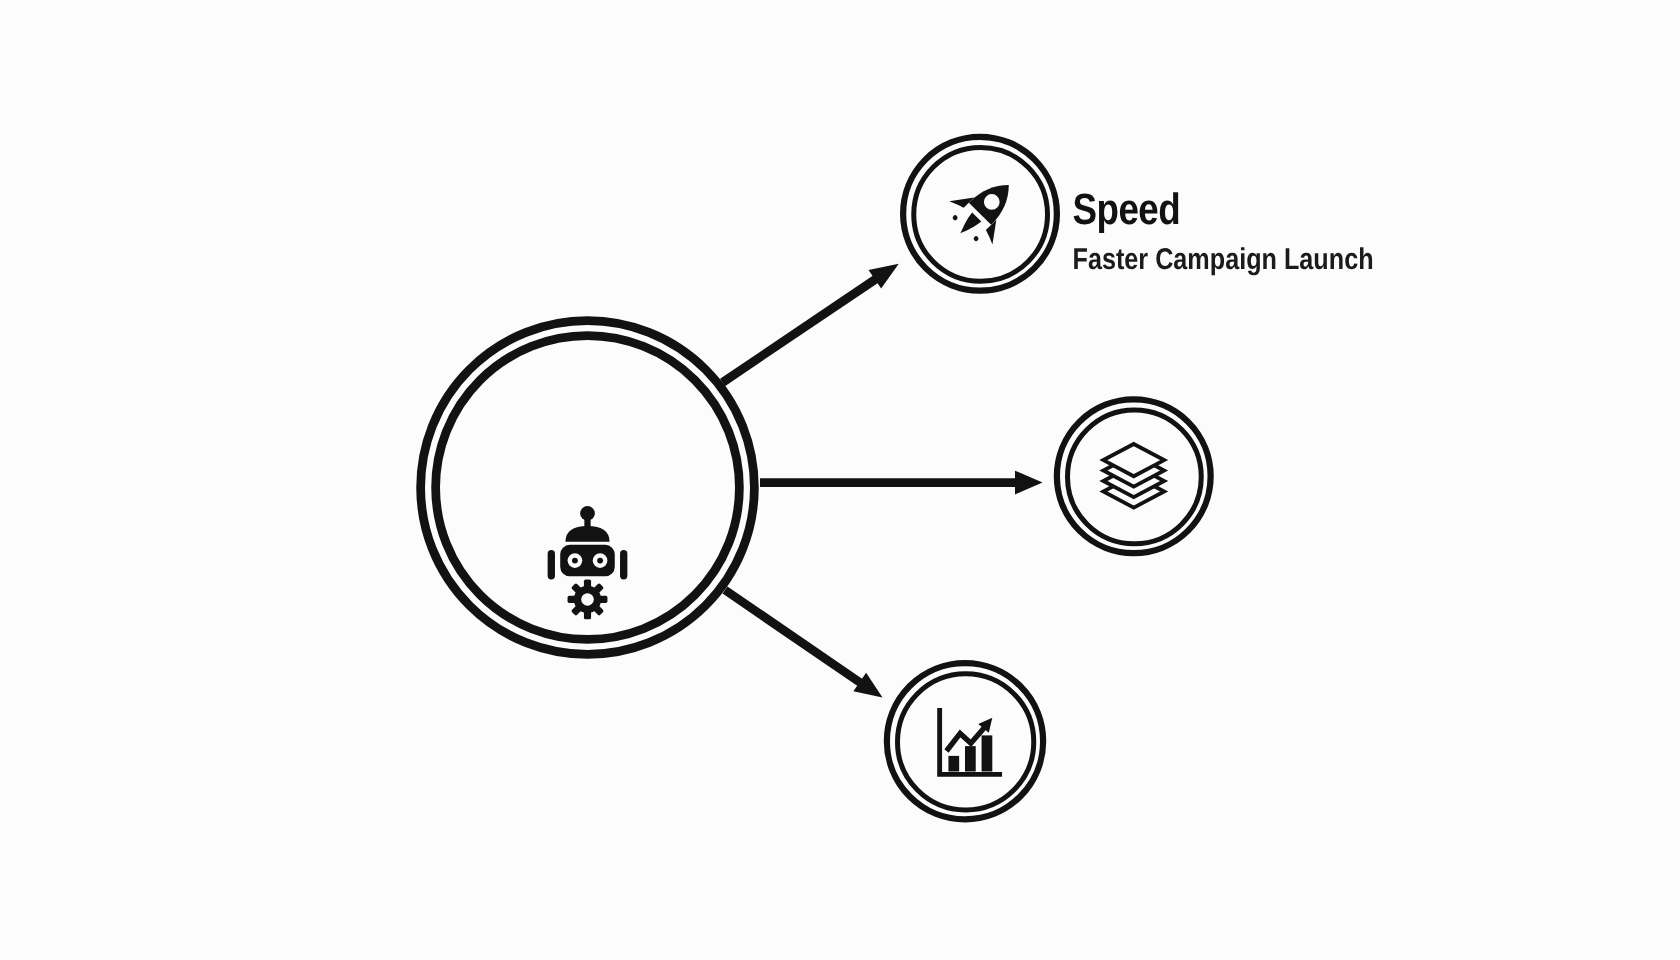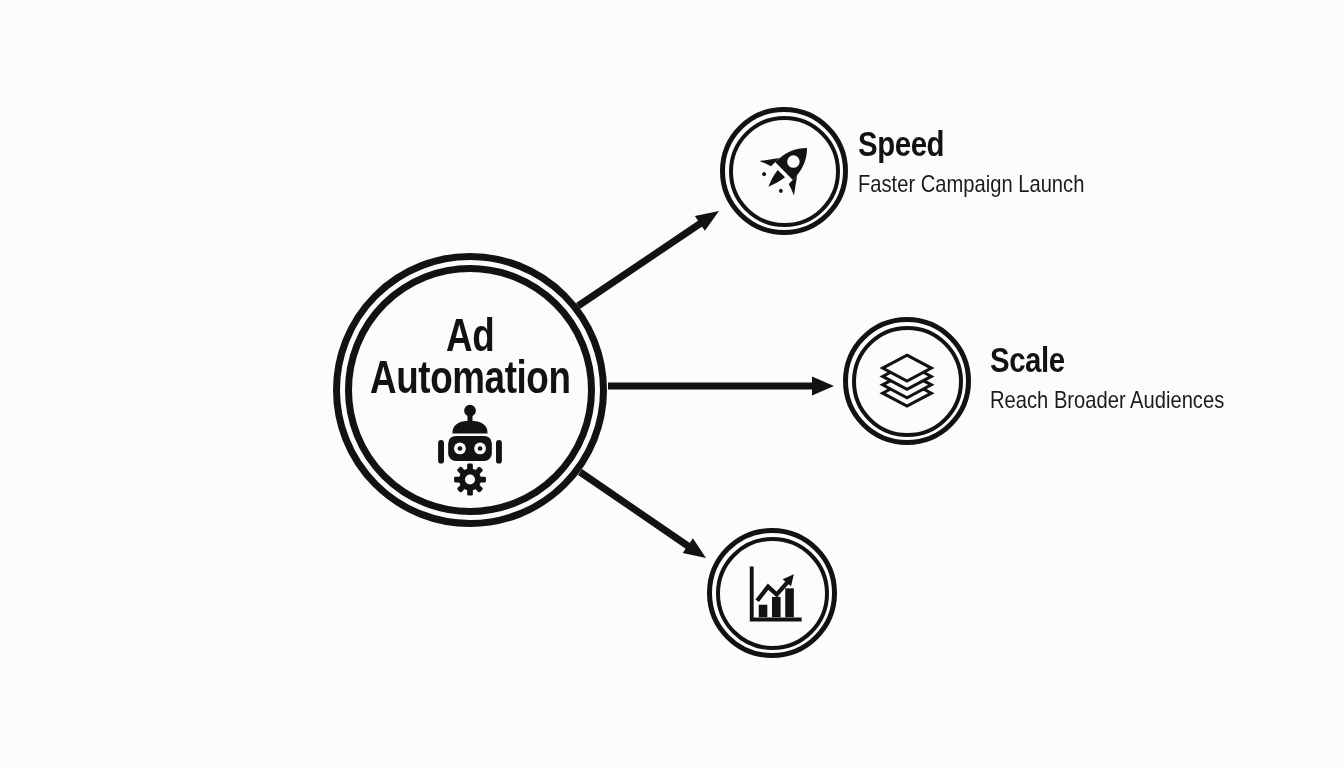--- a/index.html
+++ b/index.html
@@ -38,25 +38,25 @@
   .center-label .line{display:inline-block;transform:scaleX(0.8);transform-origin:50% 50%;white-space:nowrap;}
   .center-robot{position:absolute;left:428px;top:404px;}
 
   
   .benefit-text{position:absolute;white-space:nowrap;}
   .benefit-title{
     font-weight:700;font-size:35px;line-height:40px;letter-spacing:-0.5px;
     display:inline-block;transform:scaleX(0.84);transform-origin:0 50%;
   }
   .benefit-subtitle{
-    font-weight:400;font-size:24px;line-height:26px;margin-top:7px;color:#1b1b1b;
+    font-weight:700;font-size:24px;line-height:26px;margin-top:7px;color:#1b1b1b;
     display:block;
   }
   .benefit-subtitle .inner{display:inline-block;transform:scaleX(0.84);transform-origin:0 50%;white-space:nowrap;}
-  .speed-text{left:858px;top:124px;}
+  .speed-text{left:858px;top:148px;}
   .scale-text{left:990px;top:340px;}
   .performance-text{left:851px;top:557px;}
 
   .arrows{position:absolute;left:0;top:0;width:1344px;height:768px;pointer-events:none;}
   svg{display:block;}
 </style>
 </head>
 <body>
 
 <div class="canvas">
@@ -69,24 +69,20 @@
       <polygon points="834,386 812,395.5 812,376.5" stroke="none"></polygon>
       <line x1="580" y1="472" x2="688" y2="546"></line>
       <polygon points="706,558 682.7,553 692.9,538.2" stroke="none"></polygon>
     </g>
   </svg>
 
   <div class="ring-outer center-circle">
     <div class="ring-inner"></div>
   </div>
 
-  <div class="center-label">
-    <span class="line">Ad</span><br>
-    <span class="line">Automation</span>
-  </div>
 
   <div class="center-robot">
     <svg width="84" height="94" viewBox="0 0 100 112" xmlns="http://www.w3.org/2000/svg">
       <g fill="#121212">
         <circle cx="50" cy="8" r="7"></circle>
         <rect x="47" y="11" width="6" height="11"></rect>
         <path d="M29,35 Q29,20 50,20 Q71,20 71,35 Z"></path>
         <rect x="24" y="38" width="52" height="30" rx="9"></rect>
         <circle cx="38" cy="53" r="7" fill="#fcfcfc"></circle>
         <circle cx="62" cy="53" r="7" fill="#fcfcfc"></circle>
@@ -141,24 +137,20 @@
           <g fill="#fcfcfc" stroke="#121212" stroke-width="4" stroke-linejoin="miter">
             <path d="M50,49 L82,66 L50,83 L18,66 Z"></path>
             <path d="M50,38 L82,55 L50,72 L18,55 Z"></path>
             <path d="M50,27 L82,44 L50,61 L18,44 Z"></path>
             <path d="M50,16 L82,33 L50,50 L18,33 Z"></path>
           </g>
         </svg>
       </span>
     </div>
   </div>
-  <div class="benefit-text scale-text">
-    <span class="benefit-title">Scale</span>
-    <span class="benefit-subtitle"><span class="inner">Reach Broader Audiences</span></span>
-  </div>
 
   <div class="ring-outer small-circle performance-circle">
     <div class="ring-inner">
       <span>
         <svg width="78" height="78" viewBox="0 0 100 100" xmlns="http://www.w3.org/2000/svg">
           <polyline points="24,16 24,84 88,84" fill="none" stroke="#121212" stroke-width="5"></polyline>
           <g fill="#121212">
             <rect x="33" y="65" width="11" height="16"></rect>
             <rect x="50" y="55" width="11" height="26"></rect>
             <rect x="67" y="44" width="11" height="37"></rect>

